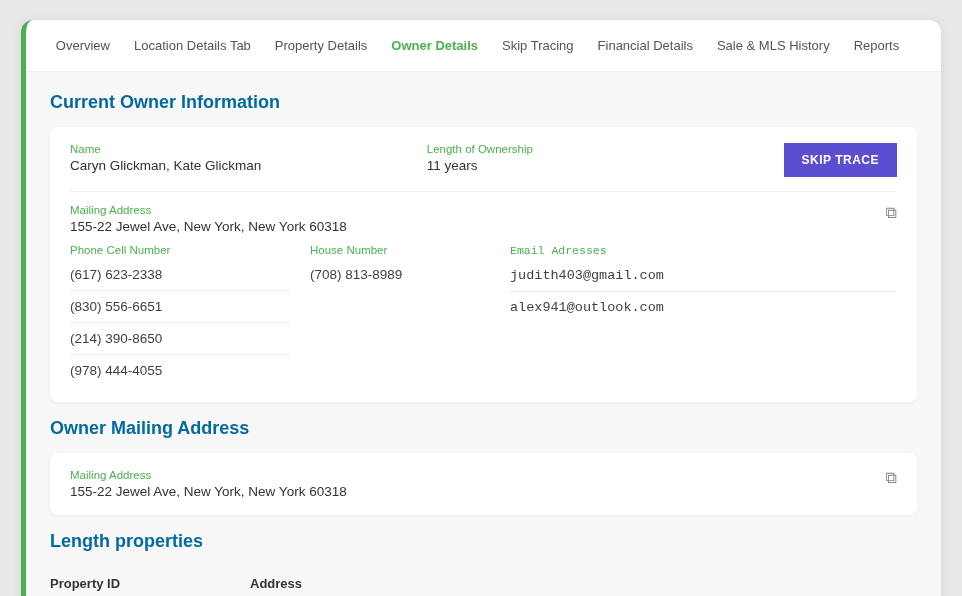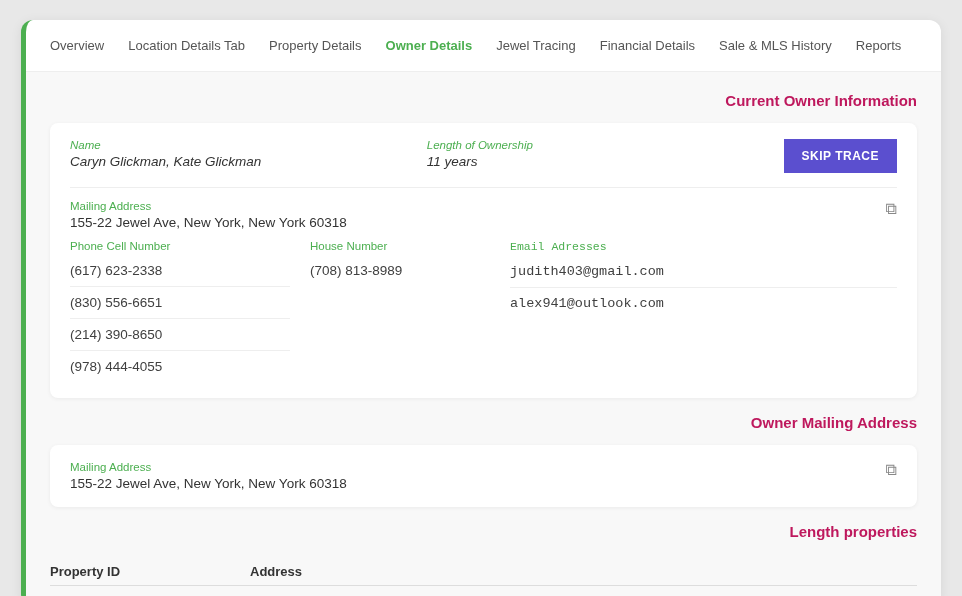--- a/index.html
+++ b/index.html
@@ -22,20 +22,21 @@
       overflow: hidden;
     }
     
     .top-nav {
       display: flex;
       align-items: center;
       padding: 0 24px;
       border-bottom: 1px solid #eee;
       gap: 0;
       height: 52px;
+      justify-content: center;
     }
     .nav-item {
       font-size: 13px;
       color: #555;
       padding: 0 12px;
       height: 52px;
       display: flex;
       align-items: center;
       cursor: pointer;
       white-space: nowrap;
@@ -47,25 +48,24 @@
     }
 
     
     .main-content {
       padding: 20px 24px;
       background: #f8f8f8;
     }
 
     
     .section-title {
-      font-size: 15px;
+      font-size: 18px;
       font-weight: 700;
-      color: #be185d;
+      color: #0369a1;
       margin-bottom: 14px;
-      text-align: right;
     }
 
     
     .info-card {
       background: #fff;
       border-radius: 8px;
       padding: 16px 20px;
       margin-bottom: 16px;
       box-shadow: 0 1px 4px rgba(0,0,0,0.06);
     }
@@ -75,21 +75,20 @@
       display: flex;
       align-items: flex-start;
       gap: 20px;
       margin-bottom: 14px;
     }
     .info-row:last-child { margin-bottom: 0; }
 
     .info-col {
       flex: 1;
       min-width: 0;
-      font-style: italic;
     }
 
     .info-label {
       font-size: 11.5px;
       color: #4caf50;
       font-weight: 500;
       margin-bottom: 3px;
     }
 
     .info-value {
@@ -171,21 +170,21 @@
 </head>
 <body>
 
 <div class="card">
 
   <nav class="top-nav">
     <div class="nav-item">Overview</div>
     <div class="nav-item">Location Details Tab</div>
     <div class="nav-item">Property Details</div>
     <div class="nav-item active">Owner Details</div>
-    <div class="nav-item">Jewel Tracing</div>
+    <div class="nav-item">Skip Tracing</div>
     <div class="nav-item">Financial Details</div>
     <div class="nav-item">Sale &amp; MLS History</div>
     <div class="nav-item">Reports</div>
   </nav>
 
   <div class="main-content">
 
     <div>
       <div class="section-title">Current Owner Information</div>
 

